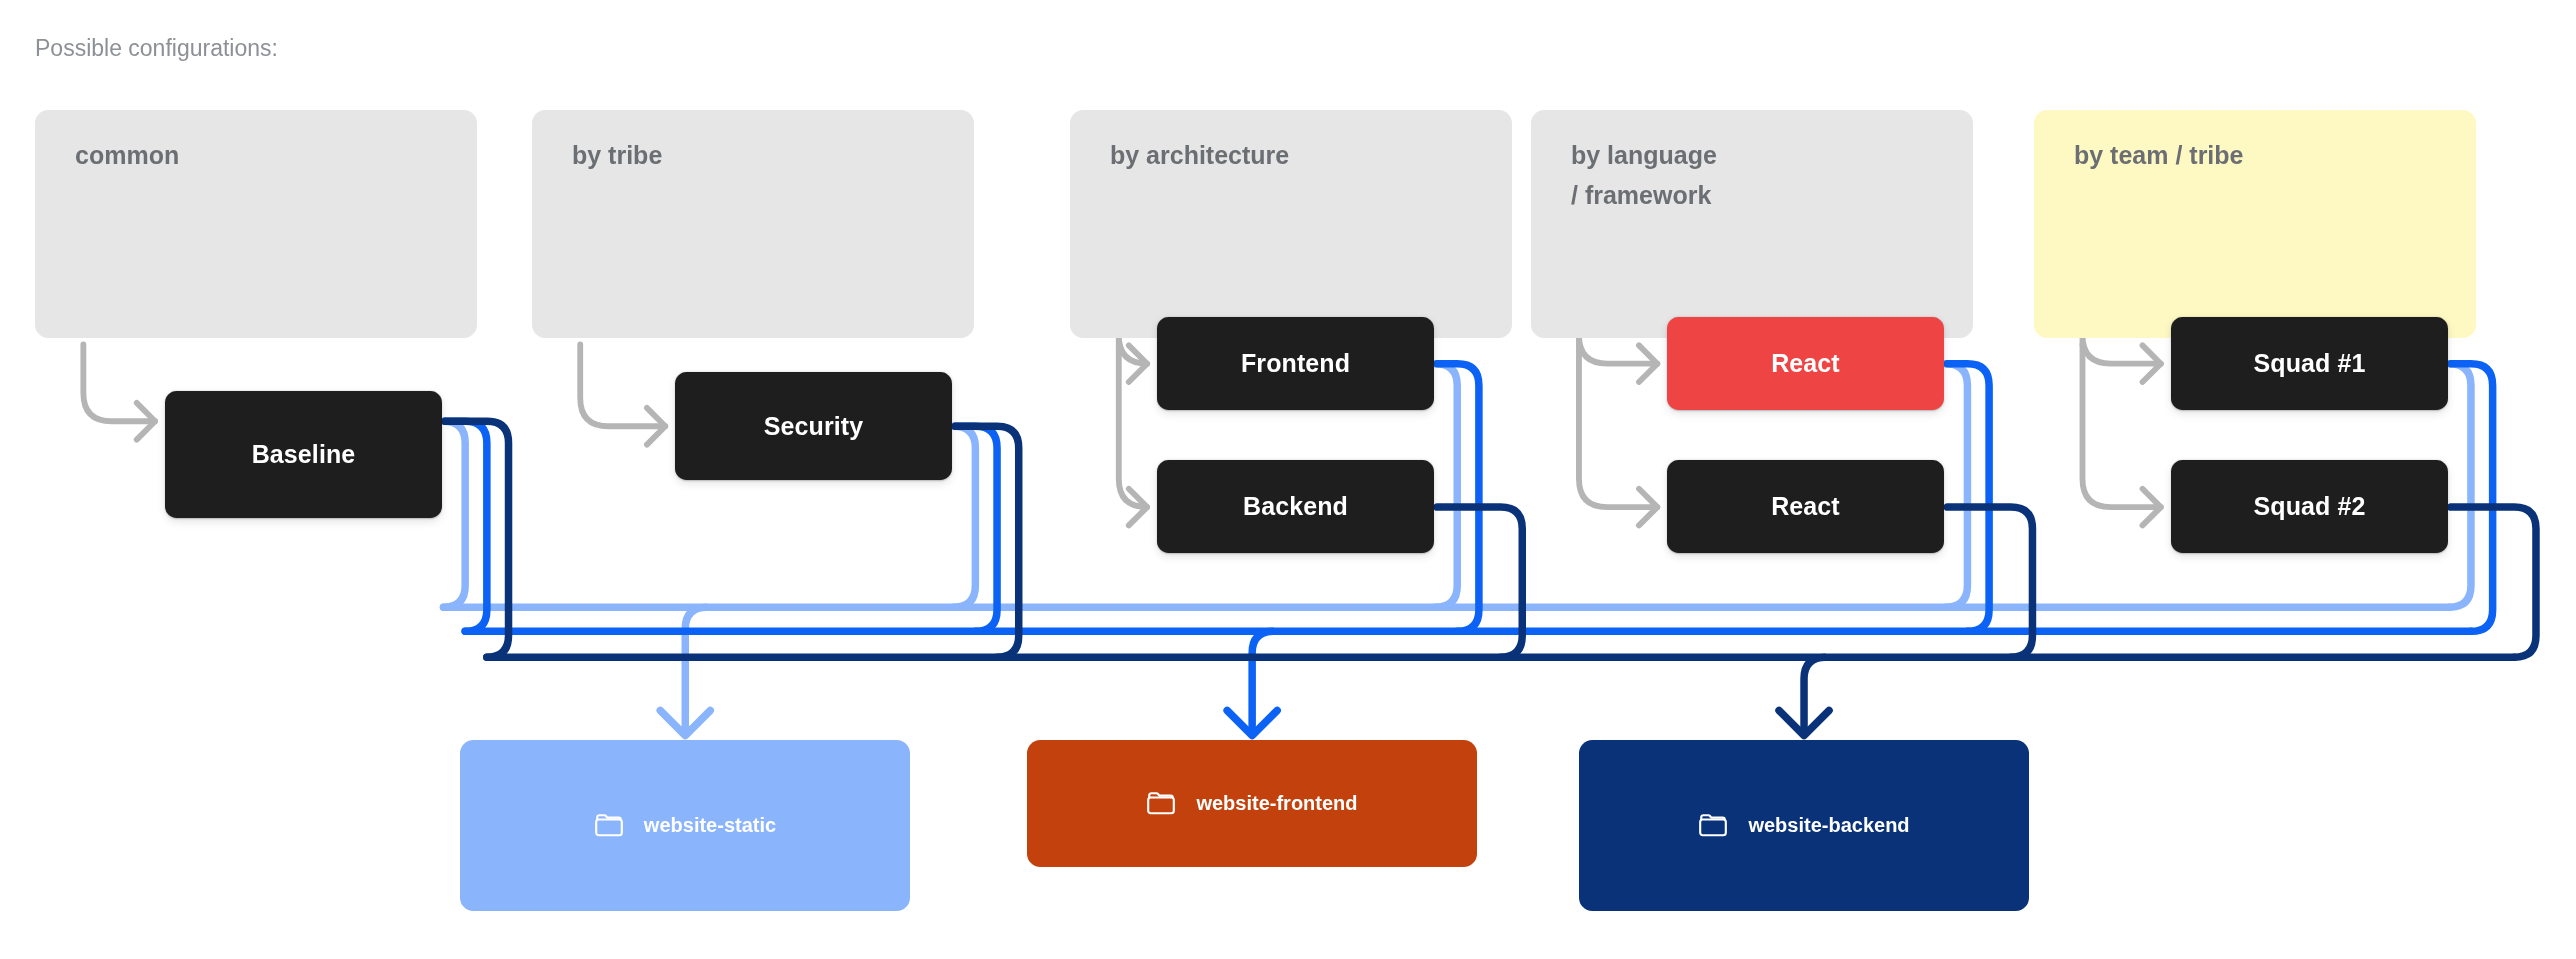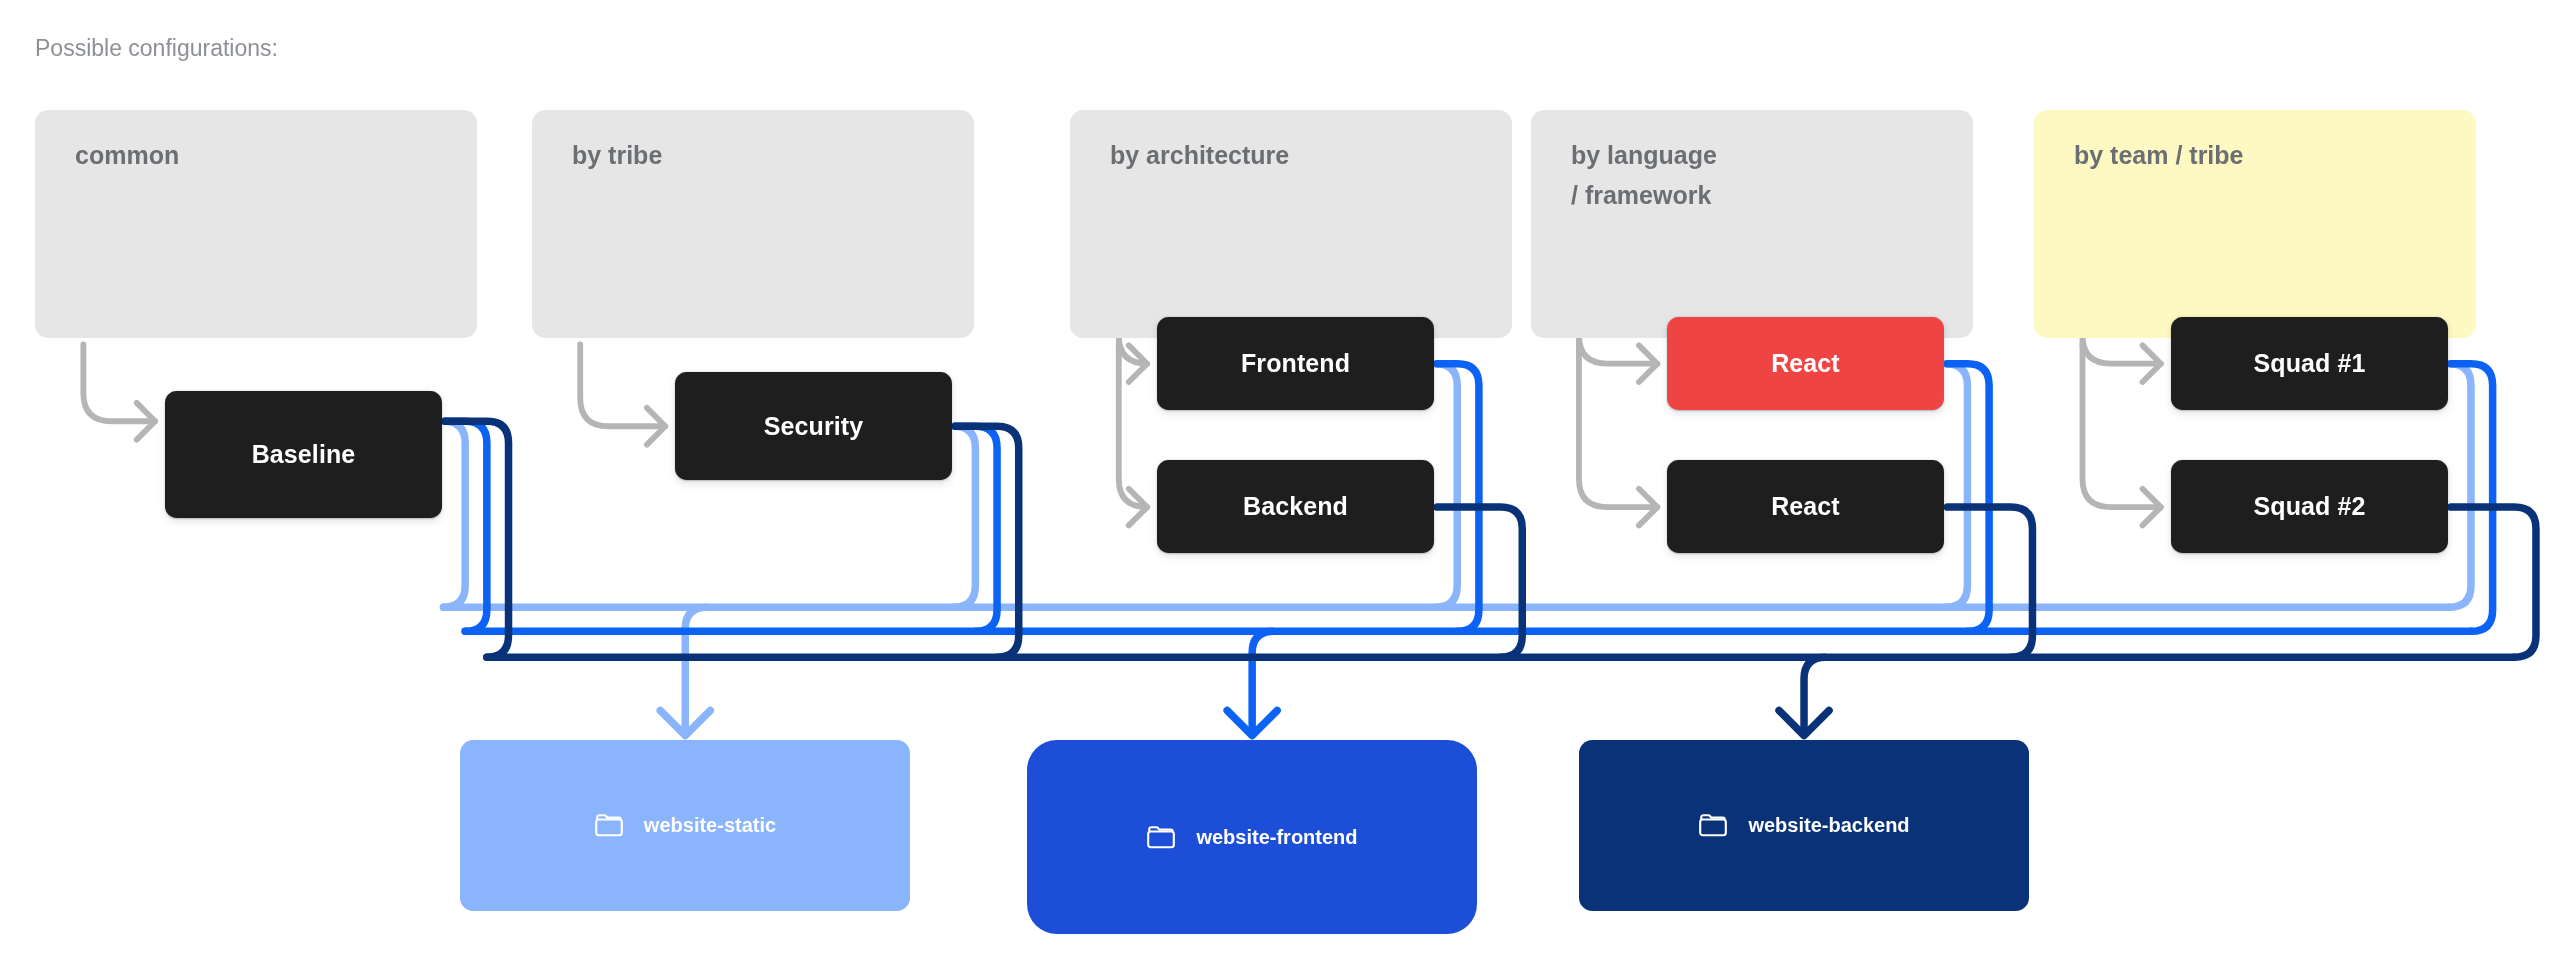--- a/index.html
+++ b/index.html
@@ -211,21 +211,21 @@
         <div class="repo-inner">
           <span style="display: flex;">
             <svg class="folder-icon" width="30" height="25" viewBox="0 0 24 20" fill="none" xmlns="http://www.w3.org/2000/svg" aria-hidden="true">
               <path d="M2.6 5.2V3.4a1.6 1.6 0 0 1 1.6-1.6h4.1c.5 0 1 .22 1.3.6l1 1.25h9.2a1.6 1.6 0 0 1 1.6 1.6v0" stroke="#ffffff" stroke-width="1.7" stroke-linecap="round" stroke-linejoin="round"></path>
               <rect x="1.75" y="5.2" width="20.5" height="12.6" rx="2" stroke="#ffffff" stroke-width="1.7"></rect>
             </svg>
           </span>
           <span class="repo-label">website-static</span>
         </div>
       </div>
-      <div class="repo" style="left: 1027px; top: 740px; width: 450px; height: 194px; background: #1d4ed8; border-radius: 30px;">
+      <div class="repo" style="left: 1027px; top: 740px; width: 450px; height: 127px; background: #c2410c;">
         <div class="repo-inner">
           <span style="display: flex;">
             <svg class="folder-icon" width="30" height="25" viewBox="0 0 24 20" fill="none" xmlns="http://www.w3.org/2000/svg" aria-hidden="true">
               <path d="M2.6 5.2V3.4a1.6 1.6 0 0 1 1.6-1.6h4.1c.5 0 1 .22 1.3.6l1 1.25h9.2a1.6 1.6 0 0 1 1.6 1.6v0" stroke="#ffffff" stroke-width="1.7" stroke-linecap="round" stroke-linejoin="round"></path>
               <rect x="1.75" y="5.2" width="20.5" height="12.6" rx="2" stroke="#ffffff" stroke-width="1.7"></rect>
             </svg>
           </span>
           <span class="repo-label">website-frontend</span>
         </div>
       </div>

